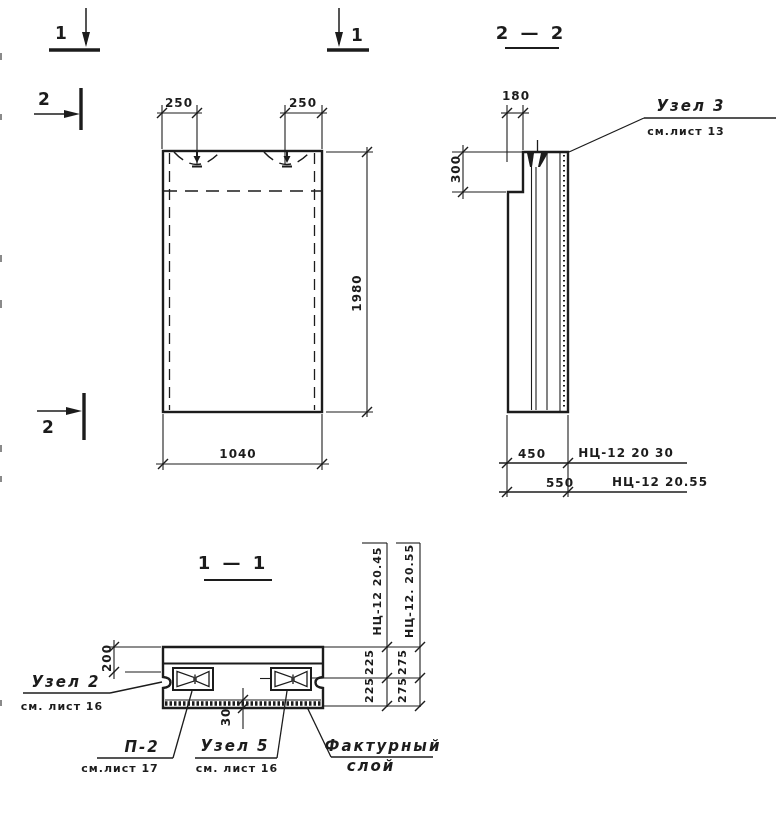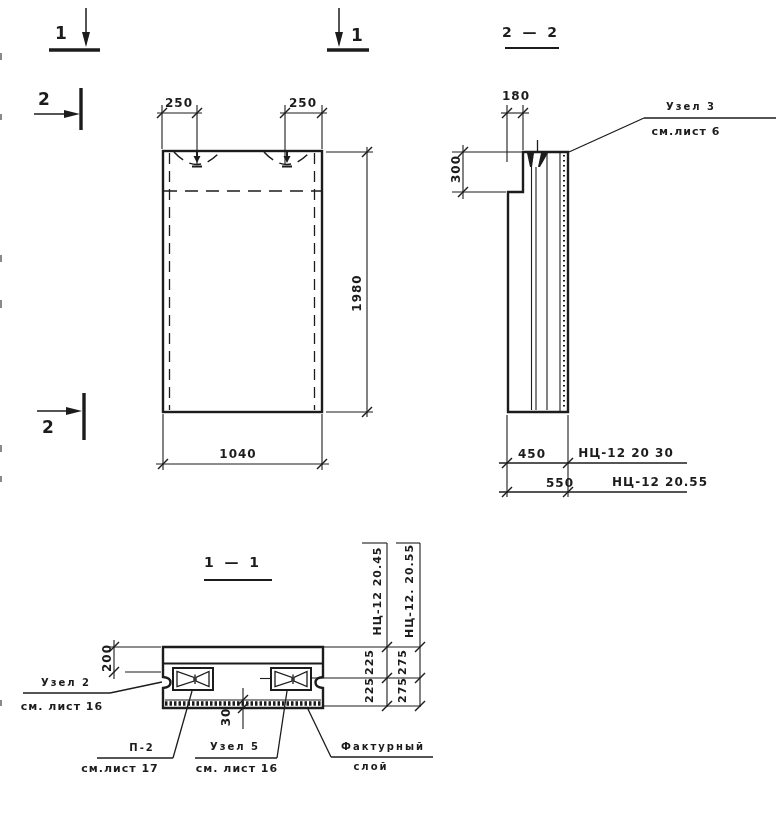--- a/index.html
+++ b/index.html
@@ -25,23 +25,23 @@
   .db { stroke-dasharray:13,8; }
   .dc { stroke-dasharray:12,7; }   
   .dt { stroke-dasharray:2.5,2; }  
   .dd { stroke-dasharray:1.5,3.5; }
   
   .t {
     position:absolute; color:var(--ink); font-weight:bold; font-size:12px;
     letter-spacing:1px; white-space:nowrap; transform:translate(-50%,-50%);
   }
   .rot { transform:translate(-50%,-50%) rotate(-90deg); }
-  .lbl { font-size:10px; letter-spacing:2px; }
+  .lbl { font-size:15px; letter-spacing:2px;font-style:italic; }
   .sm  { font-size:11px; letter-spacing:1px; }
-  .ttl { font-size:14px; letter-spacing:3px; }
+  .ttl { font-size:18px; letter-spacing:3px; }
   .mk  { font-size:17px; letter-spacing:0; }
 </style>
 </head>
 <body>
 
 <div class="sheet">
 
   <svg width="784" height="838" viewBox="0 0 784 838">
 
     <g>
@@ -213,21 +213,21 @@
 
   <div class="t" style="left:179px;top:103px">250</div>
   <div class="t" style="left:303px;top:103px">250</div>
   <div class="t rot" style="left:357px;top:293px">1980</div>
   <div class="t" style="left:238px;top:454px">1040</div>
 
   <div class="t ttl" style="left:531px;top:32px">2 — 2</div>
   <div class="t" style="left:516px;top:96px">180</div>
   <div class="t rot" style="left:456px;top:169px">300</div>
   <div class="t lbl" style="left:691px;top:106px">Узел 3</div>
-  <div class="t sm" style="left:686px;top:131px">см.лист 6</div>
+  <div class="t sm" style="left:686px;top:131px">см.лист 13</div>
   <div class="t" style="left:532px;top:454px">450</div>
   <div class="t" style="left:626px;top:453px">НЦ-12 20 30</div>
   <div class="t" style="left:560px;top:483px">550</div>
   <div class="t" style="left:660px;top:482px">НЦ-12 20.55</div>
 
   <div class="t ttl" style="left:233px;top:562px">1 — 1</div>
   <div class="t rot" style="left:107px;top:658px">200</div>
   <div class="t rot" style="left:226px;top:717px">30</div>
   <div class="t rot sm" style="left:377px;top:591px">НЦ-12 20.45</div>
   <div class="t rot sm" style="left:409px;top:591px">НЦ-12. 20.55</div>

